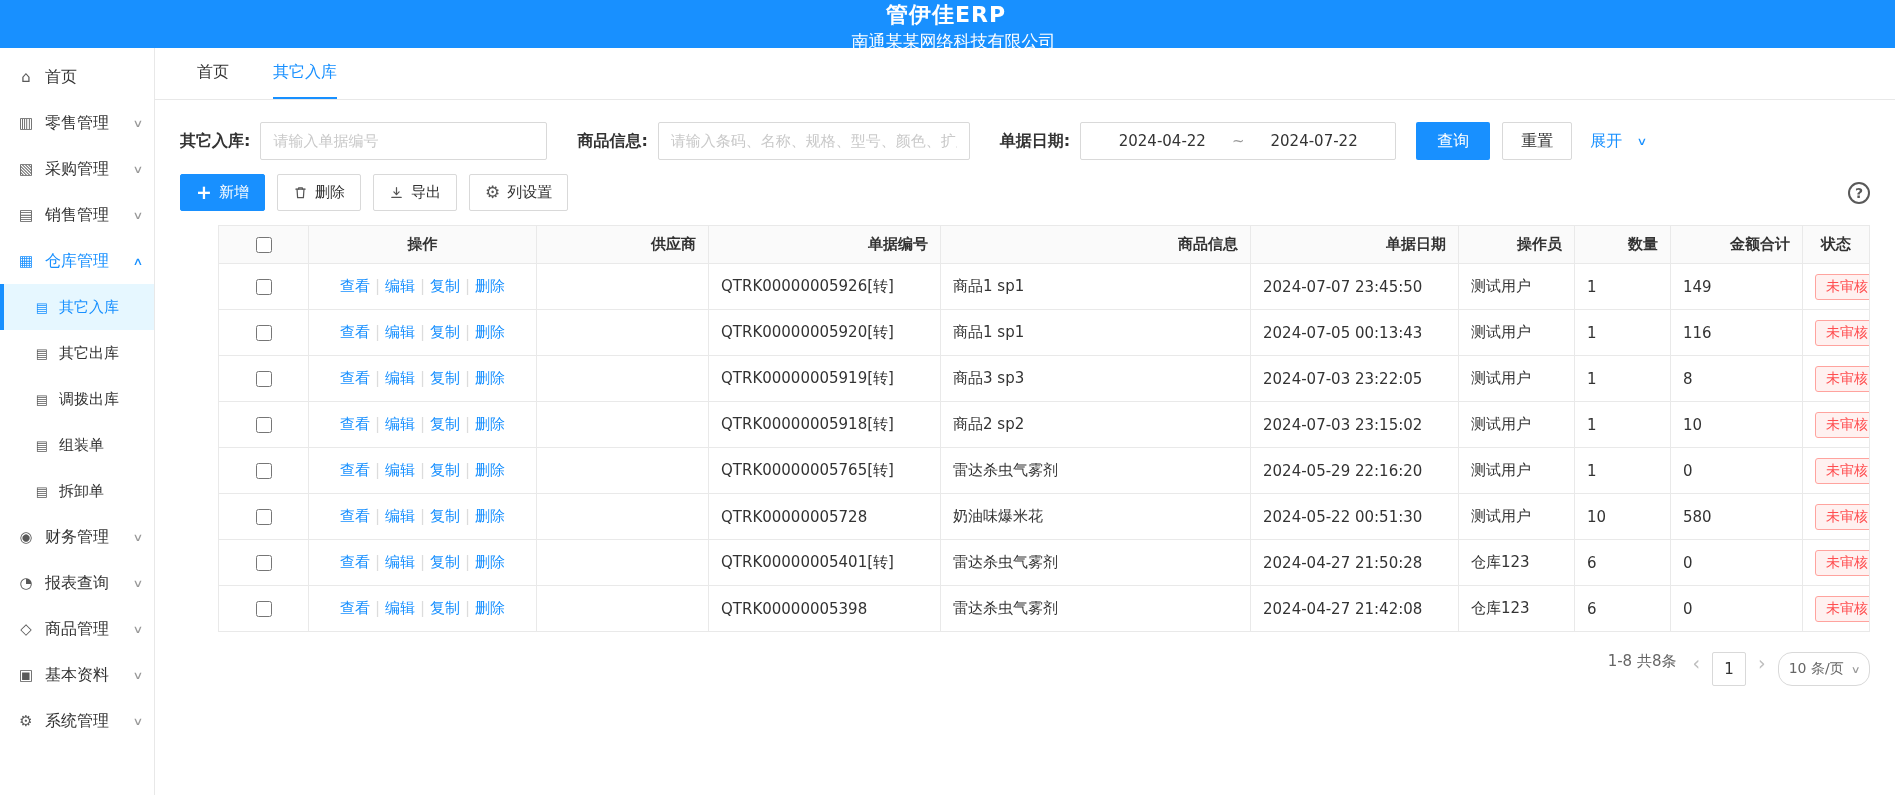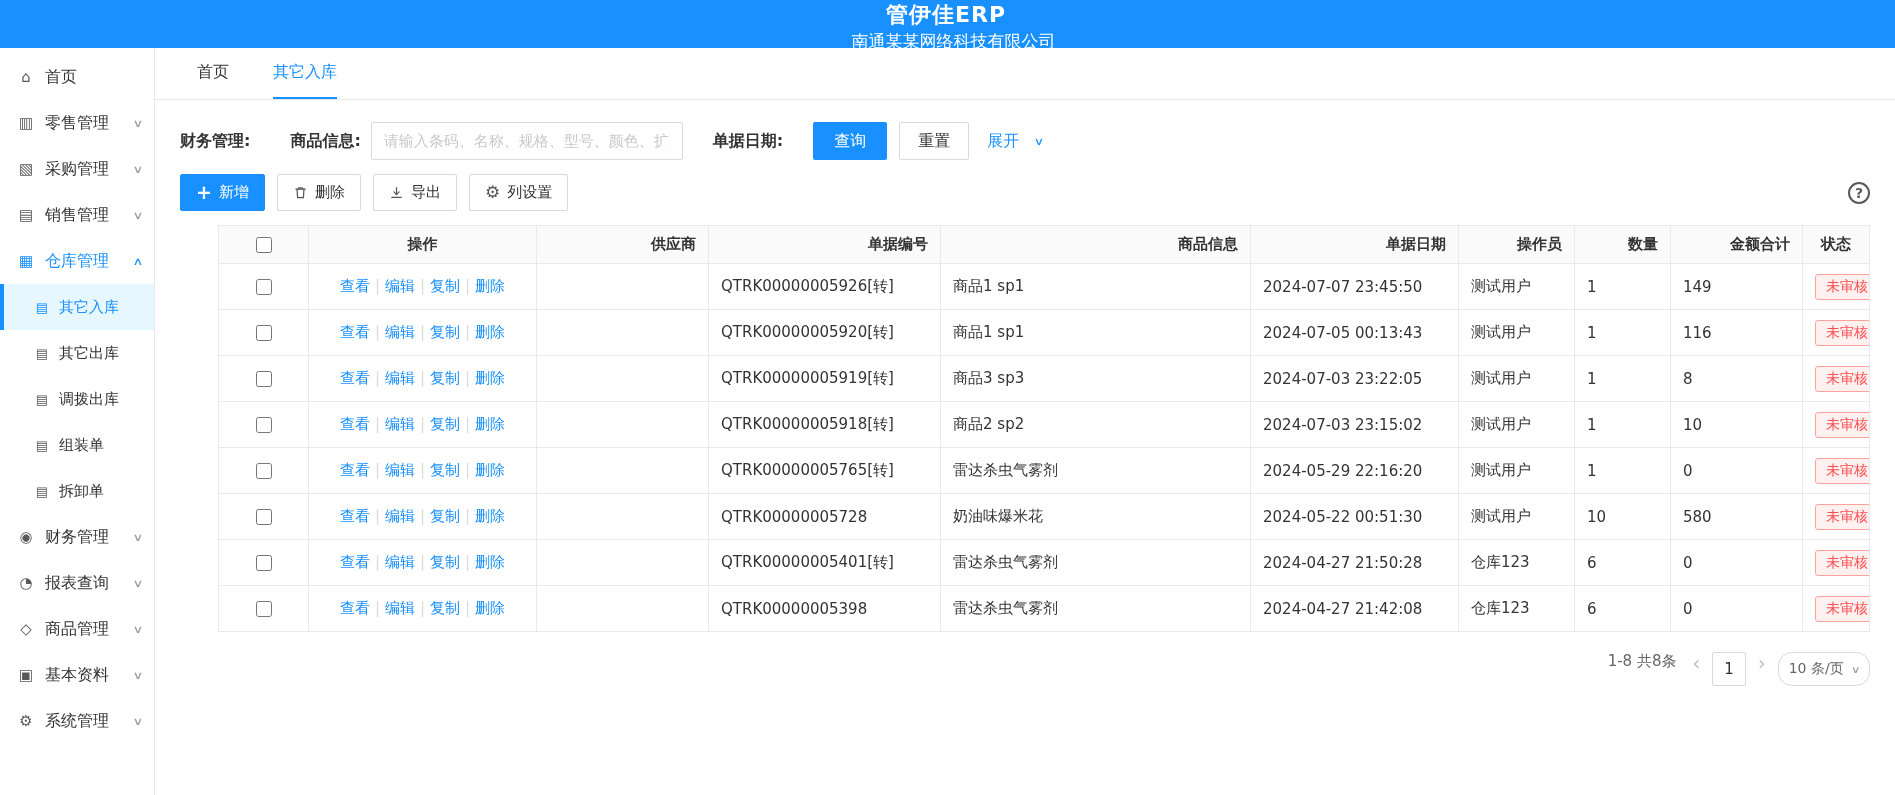--- a/index.html
+++ b/index.html
@@ -211,26 +211,32 @@
 
   <main class="main">
     <div class="tabbar">
       <div class="tab">首页</div>
       <div class="tab active">其它入库</div>
     </div>
 
     <div class="content">
 
       <div class="filters">
-        <span class="f-label">财务管理:</span>
+        <span class="f-label">其它入库:</span>
+        <input class="f-input" type="text" placeholder="请输入单据编号" style="">
         <span class="f-gap"></span>
         <span class="f-label">商品信息:</span>
         <input class="f-input goods" type="text" placeholder="请输入条码、名称、规格、型号、颜色、扩展..." style="">
         <span class="f-gap"></span>
         <span class="f-label">单据日期:</span>
+        <div class="date-range">
+          <span>2024-04-22</span>
+          <span class="date-sep">~</span>
+          <span>2024-07-22</span>
+        </div>
         <button class="btn btn-primary ml22">查询</button>
         <button class="btn btn-plain ml12">重置</button>
         <span class="expand-link">
           <span>展开</span>
           <span class="small-caret">∨</span>
         </span>
       </div>
 
       <div class="toolbar">
         <button class="tb-btn primary">

